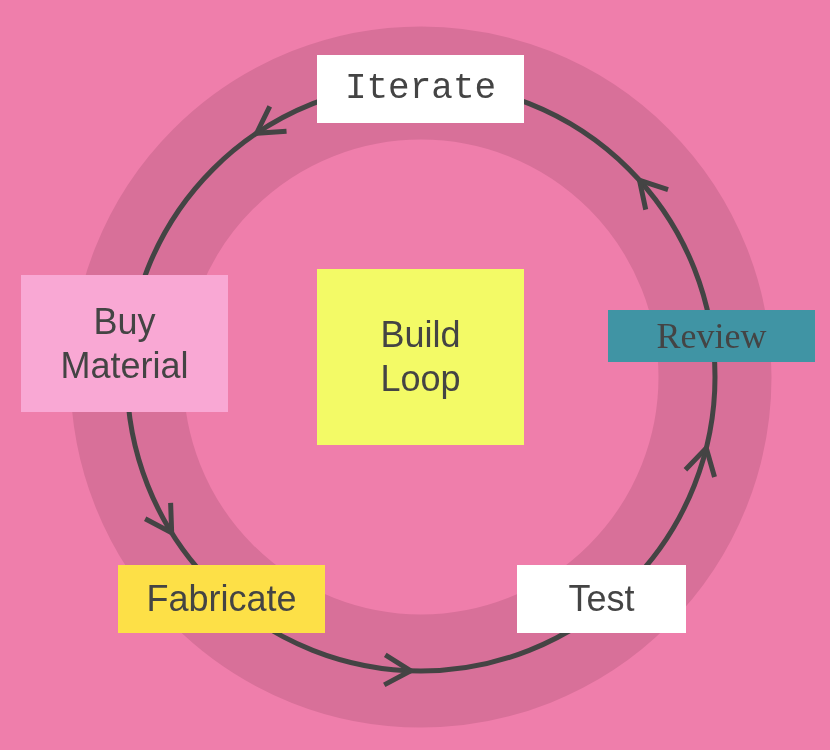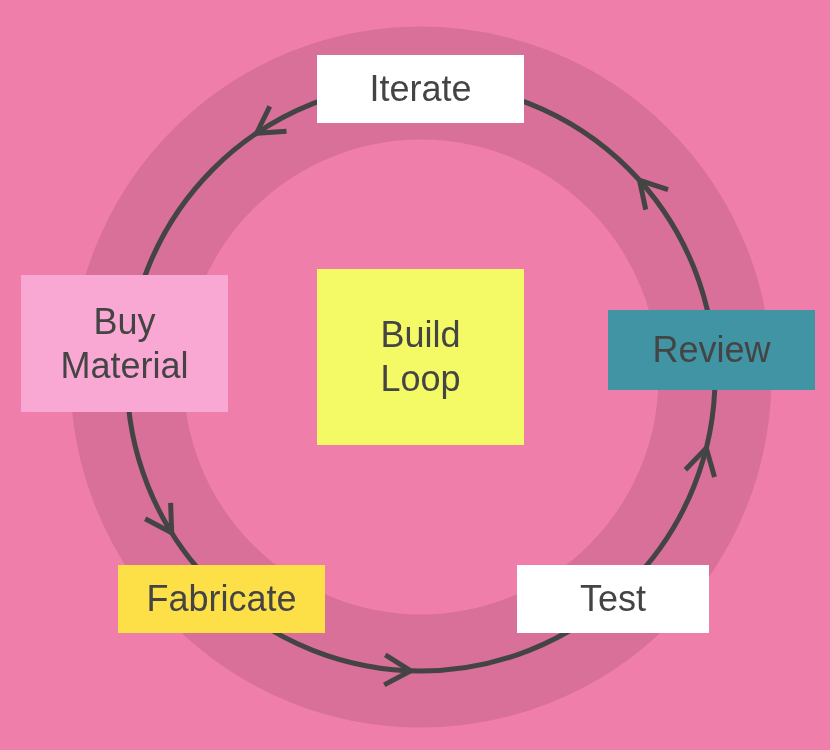--- a/index.html
+++ b/index.html
@@ -27,37 +27,37 @@
   <circle cx="421" cy="377" r="294" fill="none" stroke="#444444" stroke-width="5"></circle>
   <g id="arrows">
       <polyline points="269.7643697139703,106.2883745902527 256.59728637960046,133.26295366881774 286.5401568180927,131.15950176690396" fill="none" stroke="#444444" stroke-width="5"></polyline>
       <polyline points="145.17523741760107,518.6958021479933 171.67385973001078,532.7962636845623 170.61668030229384,502.79822422099716" fill="none" stroke="#444444" stroke-width="5"></polyline>
       <polyline points="384.23189401643083,684.9043786346356 410.7395479694648,670.8209031436141 385.27887891750584,654.9226538240628" fill="none" stroke="#444444" stroke-width="5"></polyline>
       <polyline points="714.5314101336916,476.98155462347324 706.266943525143,448.1250373063023 685.4225383454117,469.7238977554832" fill="none" stroke="#444444" stroke-width="5"></polyline>
       <polyline points="668.0291468378451,189.56040809752506 639.4845786903539,180.27560173049568 645.7348020735234,209.63432628829082" fill="none" stroke="#444444" stroke-width="5"></polyline>
     </g>
 </svg>
 
-<div class="node" style="left:317px; top:55px; width:207px; height:68px; background:#ffffff;">
+<div class="node" style="left:317px; top:55px; width:207px; height:68px; background:#ffffff;font-family:Liberation Mono, monospace;">
   <span>Iterate</span>
 </div>
 
 <div class="node" style="left:21px; top:275px; width:207px; height:137px; background:#f9a8d4;">
   <span>Buy
 Material</span>
 </div>
 
 <div class="node" style="left:118px; top:565px; width:207px; height:68px; background:#fde047;">
   <span>Fabricate</span>
 </div>
 
-<div class="node" style="left:517px; top:565px; width:192px; height:68px; background:#ffffff;">
+<div class="node" style="left:517px; top:565px; width:169px; height:68px; background:#ffffff;">
   <span>Test</span>
 </div>
 
-<div class="node" style="left:608px; top:310px; width:207px; height:80px; background:#4094a4;">
+<div class="node" style="left:608px; top:310px; width:207px; height:52px; background:#4094a4;font-family:Liberation Serif, serif;">
   <span>Review</span>
 </div>
 
 <div class="node" style="left:317px; top:269px; width:207px; height:176px; background:#f3fa66;">
   <span>Build
 Loop</span>
 </div>
 
 </body></html>

